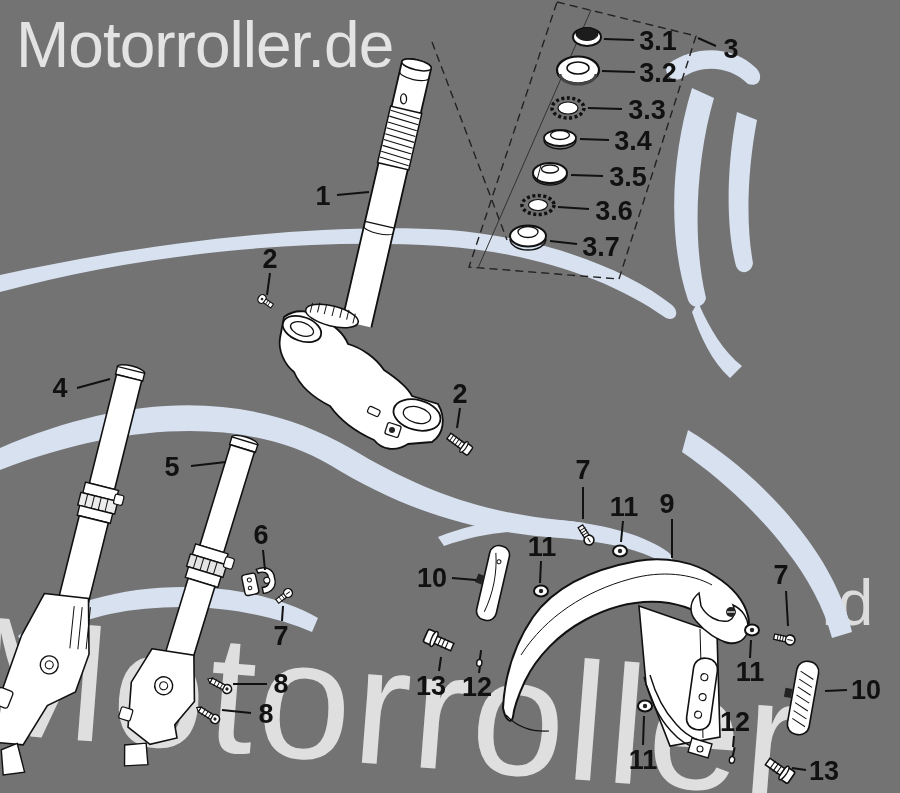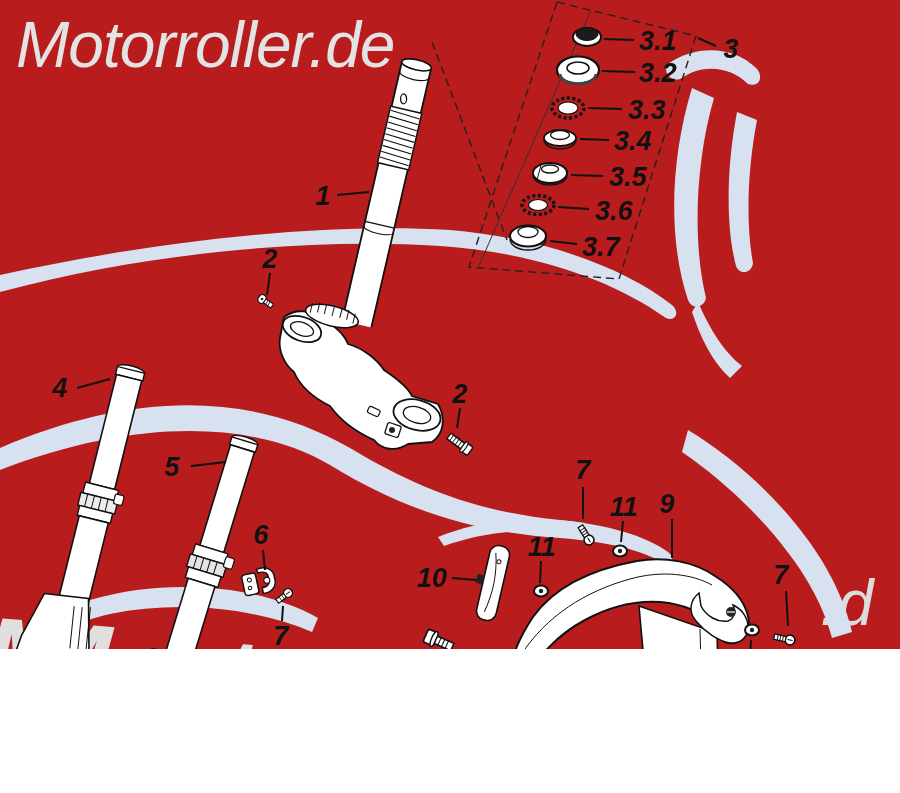--- a/index.html
+++ b/index.html
@@ -1,17 +1,17 @@
 <!DOCTYPE html>
 <html><head>
 <meta charset="utf-8">
 <style>
   html,body{margin:0;padding:0;background:#fff;}
-  .stage{position:relative;width:900px;height:649px;overflow:hidden;background:#b91c1c;
-         font-family:"Liberation Sans",sans-serif;font-style:italic;}
+  .stage{position:relative;width:900px;height:793px;overflow:hidden;background:#737373;
+         font-family:"Liberation Sans",sans-serif;}
   .wm{position:absolute;white-space:nowrap;user-select:none;z-index:0;}
   .wm-top{left:16px;top:8px;font-size:64px;letter-spacing:-1px;color:#e3e3e3;}
   .wm-giant{left:-22px;top:578px;font-size:168px;letter-spacing:3px;color:#dfdfdf;
             transform:rotate(4.5deg);transform-origin:0 0;}
   .wm-frag{left:820px;top:566px;font-size:64px;color:#dcdcdc;}
   svg.diagram{position:absolute;left:0;top:0;z-index:1;}
   .lbl{font-family:"Liberation Sans",sans-serif;font-weight:bold;font-size:27px;fill:#111;}
   .ldr{stroke:#111;stroke-width:2;fill:none;}
 </style>
 </head>

